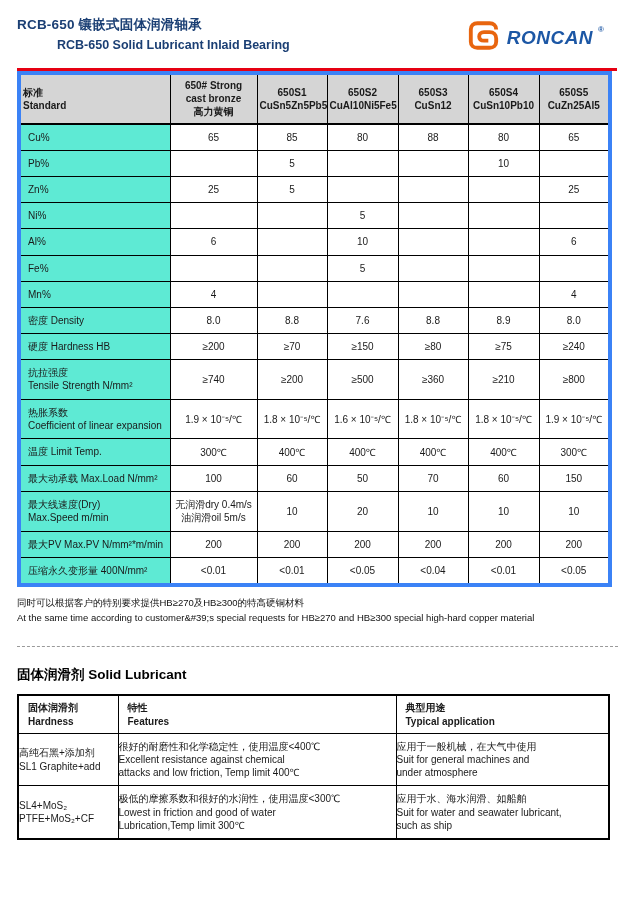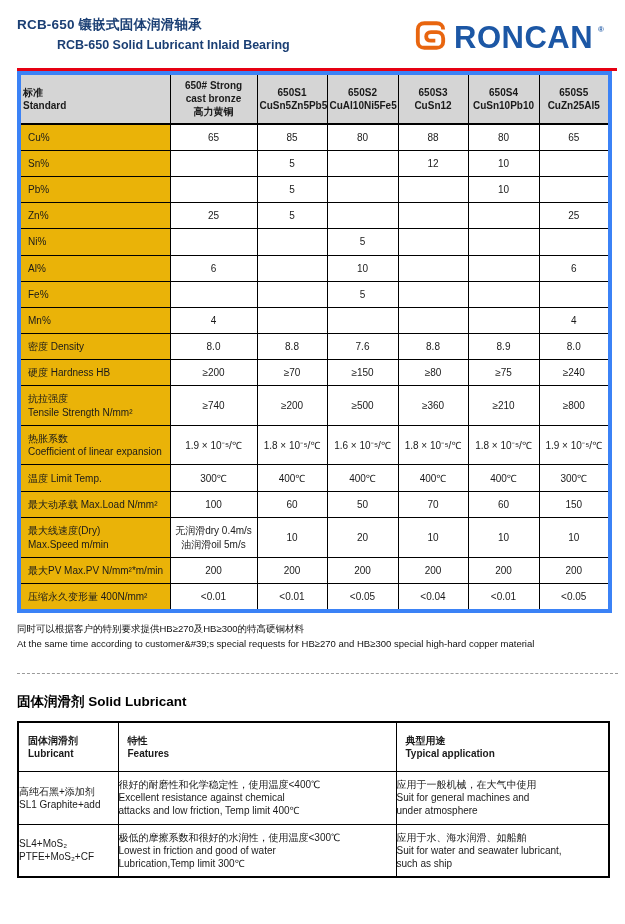--- a/index.html
+++ b/index.html
@@ -9,48 +9,48 @@
     font-family:"Liberation Sans", sans-serif; color:#1a1a1a; position:relative;
   }
   .page { padding:16px 17px 0 17px; }
 
   
   .top { display:flex; justify-content:space-between; align-items:flex-start; }
   .titles { color:#1b3f74; font-weight:bold; }
   .t-cn { font-size:13.5px; margin-bottom:4px; letter-spacing:.2px; }
   .t-en { font-size:12.5px;padding-left:40px; }
   .logo { display:flex; align-items:center; gap:5px; margin-top:2px; margin-right:4px; }
-  .logo-text { color:#1c57a5; font-weight:bold; font-size:31px; letter-spacing:.5px; line-height:1; }
+  .logo-text { color:#1c57a5; font-weight:bold; font-size:19px; letter-spacing:.5px; line-height:1;font-style:italic; }
   .logo-reg { color:#1c57a5; font-size:8px; vertical-align:top; position:relative; top:-8px; font-weight:bold; }
   .redline { height:3px; background:#e60012; margin-top:11px; width:600px; }
 
   
   .sec-title { font-size:13.5px; font-weight:bold; color:#000; }
   .sec1-title { margin:21px 0 10px 0; }
   .sec2-title { margin:19px 0 10px 0; }
 
   
   table { border-collapse:collapse; }
   .t1 { width:591px; font-size:10px; border:4px solid #3b82f6; table-layout:fixed; }
   .t1 td { border:1px solid #000; padding:6px 2px; text-align:center; vertical-align:middle; }
-  .t1 td.lbl { text-align:left; padding-left:7px; padding-right:4px; background:#eab308; }
+  .t1 td.lbl { text-align:left; padding-left:7px; padding-right:4px; background:#5eead4; }
   .t1 tr.head td { background:#d5d5d5; font-weight:bold; border-bottom-width:2px; padding:4px 2px; }
   .ln { display:block; line-height:1.32; }
   .ln:empty { display:none; }
 
   
   .note { font-size:9.5px; margin-top:9px; line-height:1.55; color:#111; }
 
   
   .dashed { border:0; border-top:1.5px dashed #9a9a9a; margin:21px 0 0 0; width:601px; }
 
   
   .t2 { width:591px; font-size:10px; border:2px solid #000; table-layout:fixed; }
   .t2 td { border:1px solid #000; padding:6px 0; vertical-align:middle; line-height:1.42; }
-  .t2 tr.head td { font-weight:bold; padding:11px 9px; }
+  .t2 tr.head td { font-weight:bold; padding:5px 9px; }
 </style>
 </head>
 <body>
 
 <div class="page">
 
   <div class="top">
     <div class="titles">
       <div class="t-cn">RCB-650 镶嵌式固体润滑轴承</div>
       <div class="t-en">RCB-650 Solid Lubricant Inlaid Bearing</div>
@@ -116,31 +116,20 @@
           </td>
           <td>65</td>
           <td>85</td>
           <td>80</td>
           <td>88</td>
           <td>80</td>
           <td>65</td>
         </tr>
     <tr>
           <td class="lbl">
-            <span class="ln">Sn%</span>
-          </td>
-          <td></td>
-          <td>5</td>
-          <td></td>
-          <td>12</td>
-          <td>10</td>
-          <td></td>
-        </tr>
-    <tr>
-          <td class="lbl">
             <span class="ln">Pb%</span>
           </td>
           <td></td>
           <td>5</td>
           <td></td>
           <td></td>
           <td>10</td>
           <td></td>
         </tr>
     <tr>
@@ -318,21 +307,21 @@
   <table class="t2">
     <colgroup>
         <col style="width:100px">
         <col style="width:278px">
         <col style="width:213px">
       </colgroup>
     <tbody>
     <tr class="head">
       <td>
             <span class="ln">固体润滑剂</span>
-            <span class="ln">Lubricant</span>
+            <span class="ln">Hardness</span>
           </td>
       <td>
             <span class="ln">特性</span>
             <span class="ln">Features</span>
           </td>
       <td>
             <span class="ln">典型用途</span>
             <span class="ln">Typical application</span>
           </td>
     </tr>

